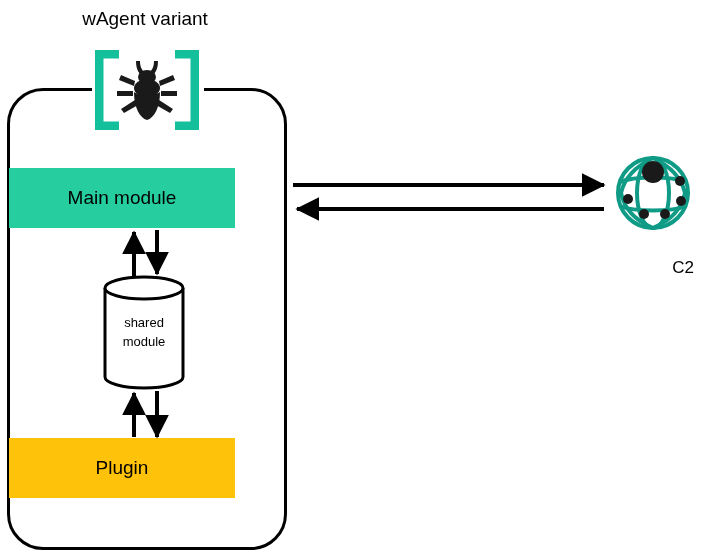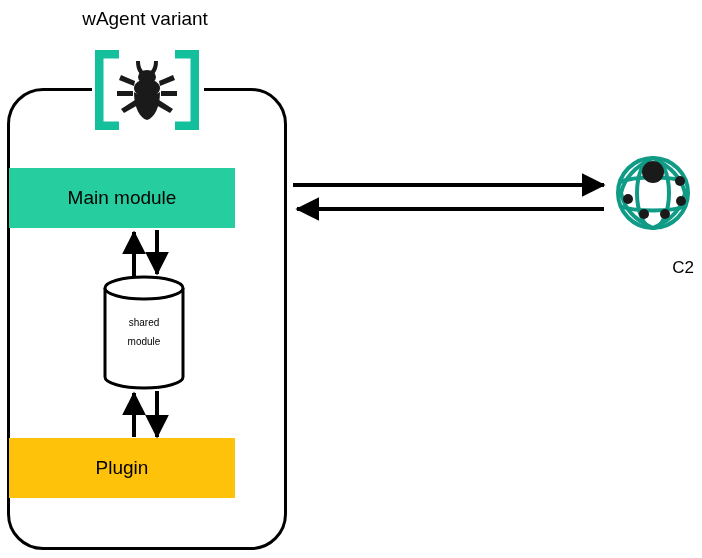--- a/index.html
+++ b/index.html
@@ -95,21 +95,21 @@
     width: 84px;
     height: 119px;
   }
   .cylinder svg { display: block; }
   .cylinder-label {
     position: absolute;
     left: 102px;
     top: 313px;
     width: 84px;
     text-align: center;
-    font-size: 10px;
+    font-size: 13px;
     line-height: 19px;
     color: #000000;
   }
 
   
   .arrow-layer {
     position: absolute;
     left: 0;
     top: 0;
     width: 702px;

